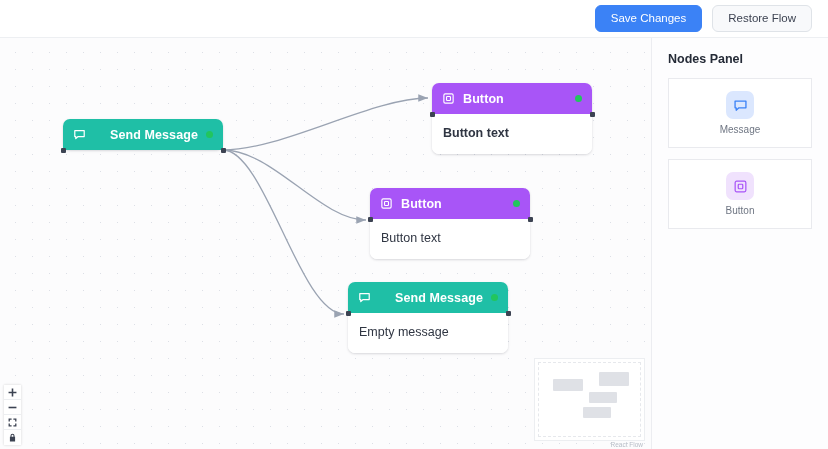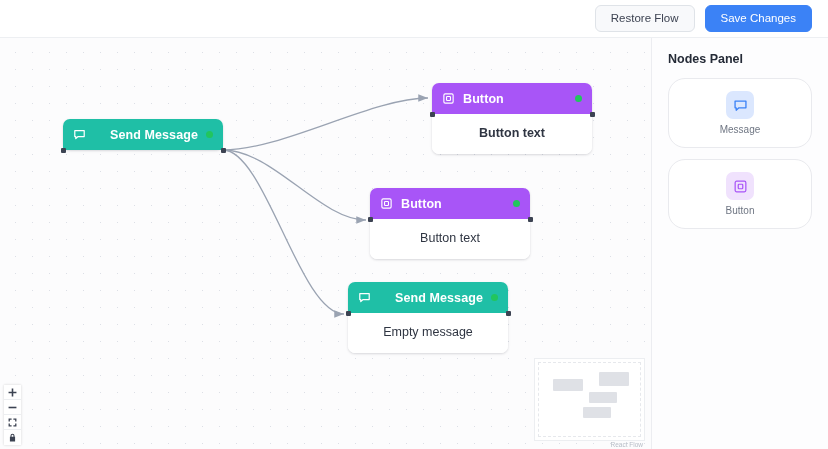--- a/index.html
+++ b/index.html
@@ -61,21 +61,21 @@
   }
   .node-head.teal { background: #1fbfa6; text-align: right; }
   .node-head.purple { background: #a855f7; }
   .node-title { font-size: 12.5px; font-weight: bold; letter-spacing: .1px; flex: 1; }
   .status-dot { width: 7px; height: 7px; border-radius: 50%; background: #22c55e; }
   .node-body {
     padding: 11px 11px 13px 11px;
     border-radius: 0 0 7px 7px;
     background: #ffffff;
   }
-  .body-line { font-size: 12.5px; color: #2f3542; line-height: 1.3; text-align: center; }
+  .body-line { font-size: 12.5px; color: #2f3542; line-height: 1.3; }
   .body-line.bold { font-weight: bold; }
   .body-line.muted { color: #9aa1ad; font-size: 11.5px; margin-top: 4px; }
 
   .handle {
     position: absolute; width: 5px; height: 5px;
     background: #3c4352; border-radius: 1px; top: 29px;
   }
   .handle.left { left: -2.5px; }
   .handle.right { right: -2.5px; }
 
@@ -111,38 +111,38 @@
 
   
   .panel {
     position: absolute; left: 651px; top: 38px;
     width: 177px; height: 411px;
     background: #fdfdfe; border-left: 1px solid #ecedf1;
     padding: 14px 16px;
   }
   .panel-title { font-size: 12.5px; font-weight: bold; color: #252b37; margin-bottom: 12px; }
   .palette-card {
-    background: #ffffff; border: 1px solid #e9eaee; border-radius: 17px;
+    background: #ffffff; border: 1px solid #e9eaee; border-radius: 0;
     height: 70px; margin-bottom: 11px;
     display: flex; flex-direction: column; align-items: center; justify-content: center;
     gap: 5px; cursor: grab;
   }
   .palette-icon { width: 28px; height: 28px; border-radius: 7px; display: flex; align-items: center; justify-content: center; }
   .palette-icon.blue { background: #dbe7fe; }
   .palette-icon.violet { background: #f0e2fd; }
   .palette-label { font-size: 10px; color: #6f7683; }
 </style>
 </head>
 <body>
 
 <div id="app">
 
   <div class="topbar">
+    <button class="btn btn-save">Save Changes</button>
     <button class="btn btn-restore">Restore Flow</button>
-    <button class="btn btn-save">Save Changes</button>
   </div>
 
   <div class="canvas">
 
     <svg class="edges" viewBox="0 0 651 411">
       <defs>
         <marker id="arrow" markerWidth="9" markerHeight="9" refX="7.5" refY="3.2" orient="auto" markerUnits="strokeWidth">
           <path d="M0,0.4 L7.4,3.2 L0,6.0 Z" fill="#9aa3b2"></path>
         </marker>
       </defs>

